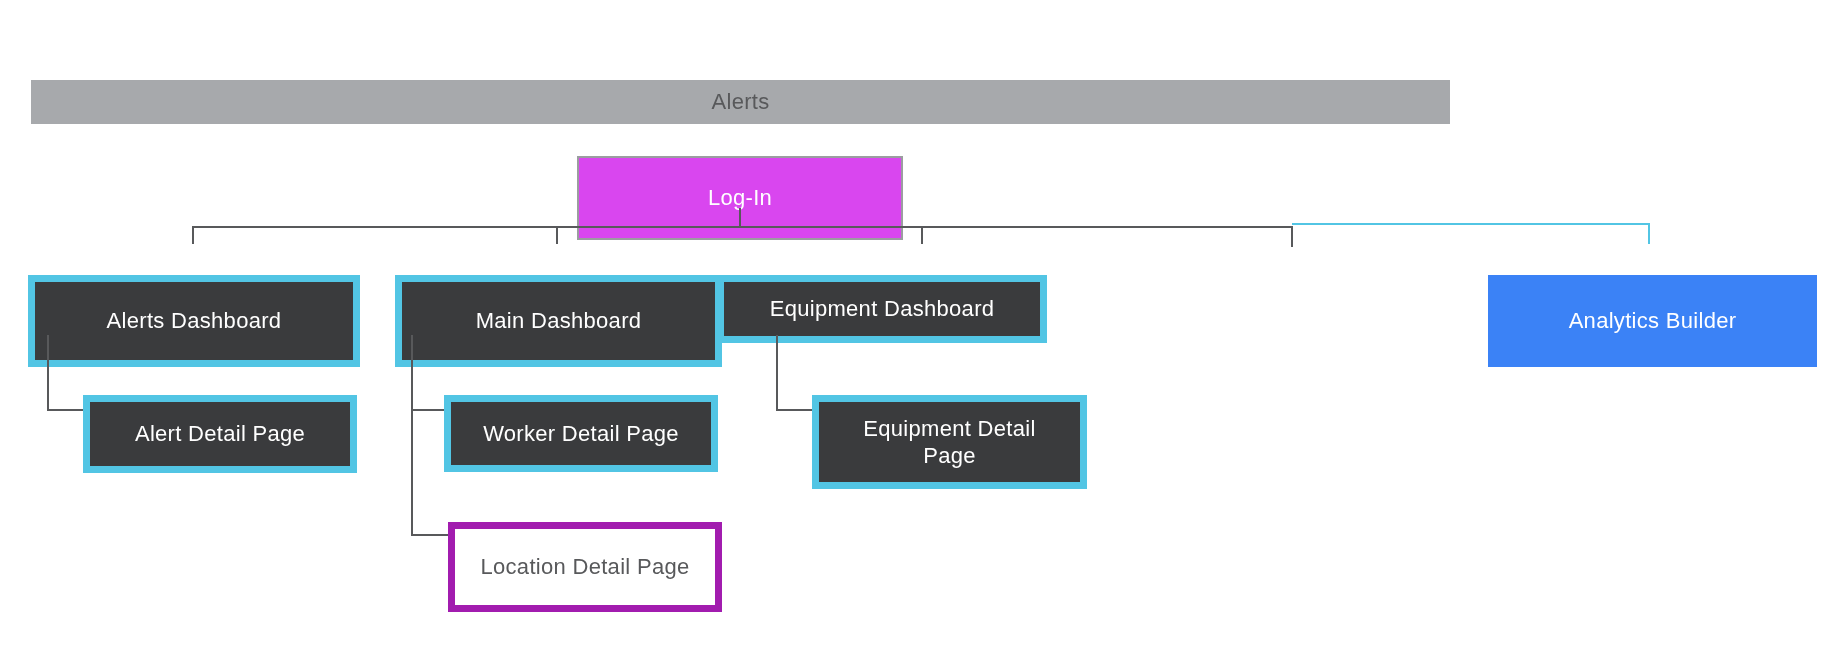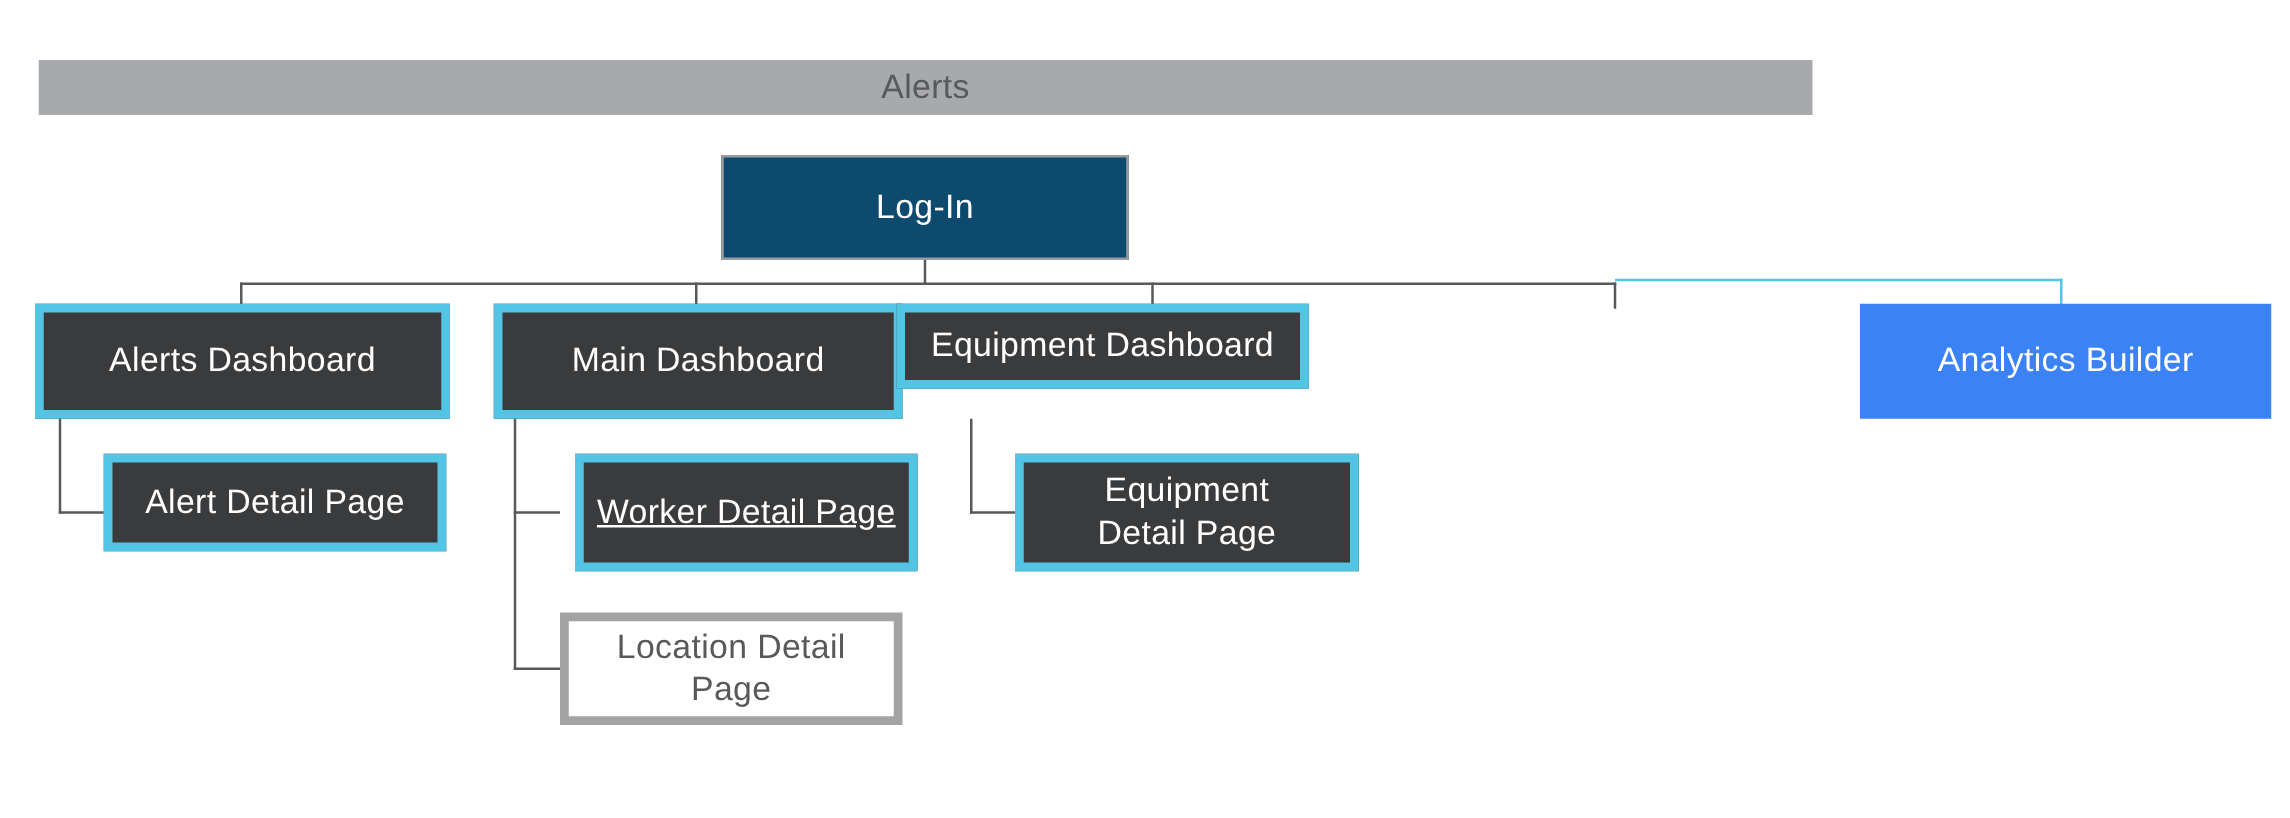--- a/index.html
+++ b/index.html
@@ -4,26 +4,26 @@
 <style>
   html,body { margin:0; padding:0; background:#ffffff; }
   .stage {
     position:relative; width:1832px; height:654px; overflow:hidden;
     font-family:"Liberation Sans", sans-serif; font-weight:300;
     -webkit-font-smoothing:antialiased;
   }
   .node {
     position:absolute; box-sizing:border-box;
     display:flex; align-items:center; justify-content:center;
-    text-align:center; font-size:27px; letter-spacing:0.3px; line-height:1.25;
+    text-align:center; font-size:22px; letter-spacing:0.3px; line-height:1.25;margin-top:32px;
   }
   .bar        { background:#A7A9AC; color:#58595B; }
-  .dark-plain { background:#0c4a6e; color:#FFFFFF; border:2px solid #9B9DA0; }
+  .dark-plain { background:#d946ef; color:#FFFFFF; border:2px solid #9B9DA0; }
   .dark-cyan  { background:#3A3B3D; color:#FFFFFF; border:7px solid #52C5E4; padding:12px 8px; }
-  .white-cyan { background:#FFFFFF; color:#58595B; border:7px solid #a3a3a3; padding:0 8px;text-align:center; }
+  .white-cyan { background:#FFFFFF; color:#58595B; border:7px solid #a21caf; padding:0 8px;text-align:center; }
   .cyan-fill  { background:#3b82f6; color:#FFFFFF; }
   .dashed     { background:#FFFFFF; color:#6D6E71; border:2px dashed #77787B; }
   .wrap-narrow{ padding:0 30px; }
   .line { position:absolute; background:#58595B; }
   .line.cyan { background:#52C5E4; }
 </style>
 </head>
 <body>
 
 <div class="stage">
@@ -48,18 +48,18 @@
 
   <div class="line" style="left:47px; top:335px; width:2px; height:76px;"></div>
   <div class="line" style="left:47px; top:409px; width:36px; height:2px;"></div>
   <div class="line" style="left:411px; top:335px; width:2px; height:201px;"></div>
   <div class="line" style="left:411px; top:409px; width:37px; height:2px;"></div>
   <div class="line" style="left:411px; top:534px; width:37px; height:2px;"></div>
   <div class="line" style="left:776px; top:335px; width:2px; height:76px;"></div>
   <div class="line" style="left:776px; top:409px; width:36px; height:2px;"></div>
 
   <div class="node dark-cyan" style="left:83px; top:363px; width:274px; height:78px;">Alert Detail Page</div>
-  <div class="node dark-cyan" style="left:460px; top:363px; width:274px; height:94px;text-decoration:underline;">Worker Detail Page</div>
+  <div class="node dark-cyan" style="left:444px; top:363px; width:274px; height:77px;">Worker Detail Page</div>
   <div class="node dark-cyan wrap-narrow" style="left:812px; top:363px; width:275px; height:94px;">Equipment Detail Page</div>
 
   <div class="node white-cyan" style="left:448px; top:490px; width:274px; height:90px;">Location Detail Page</div>
 
 </div>
 
 </body></html>

